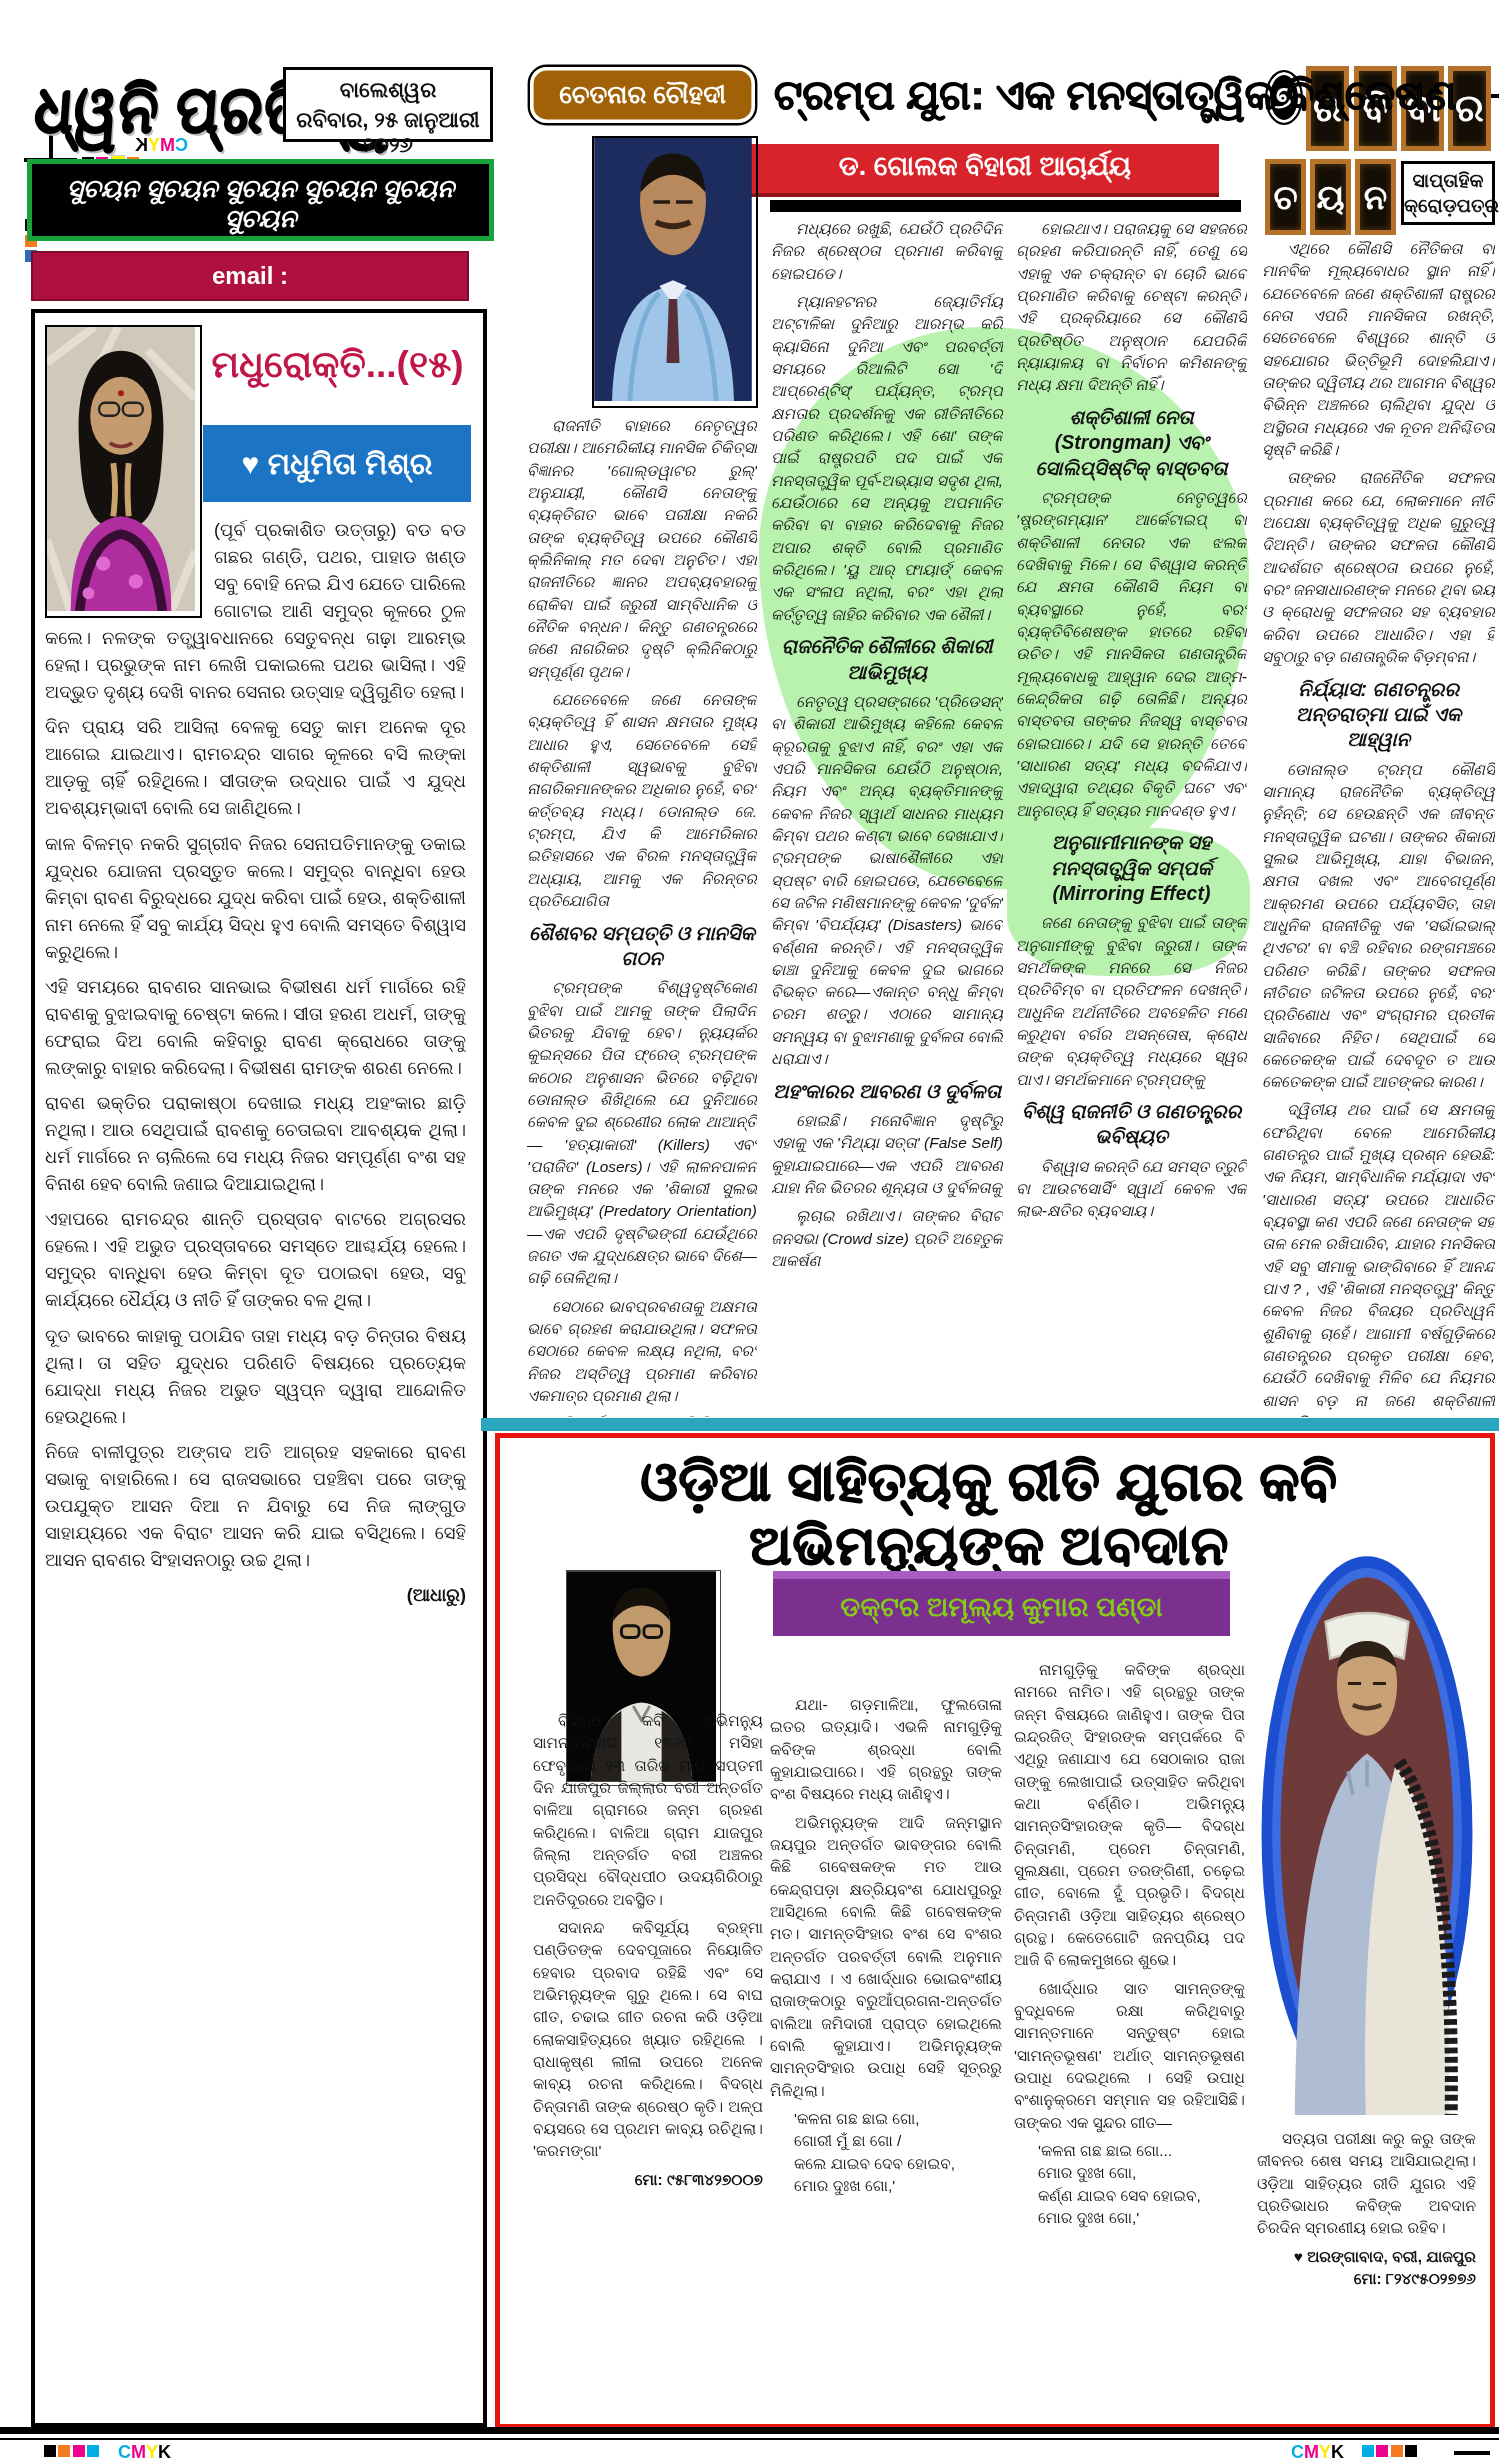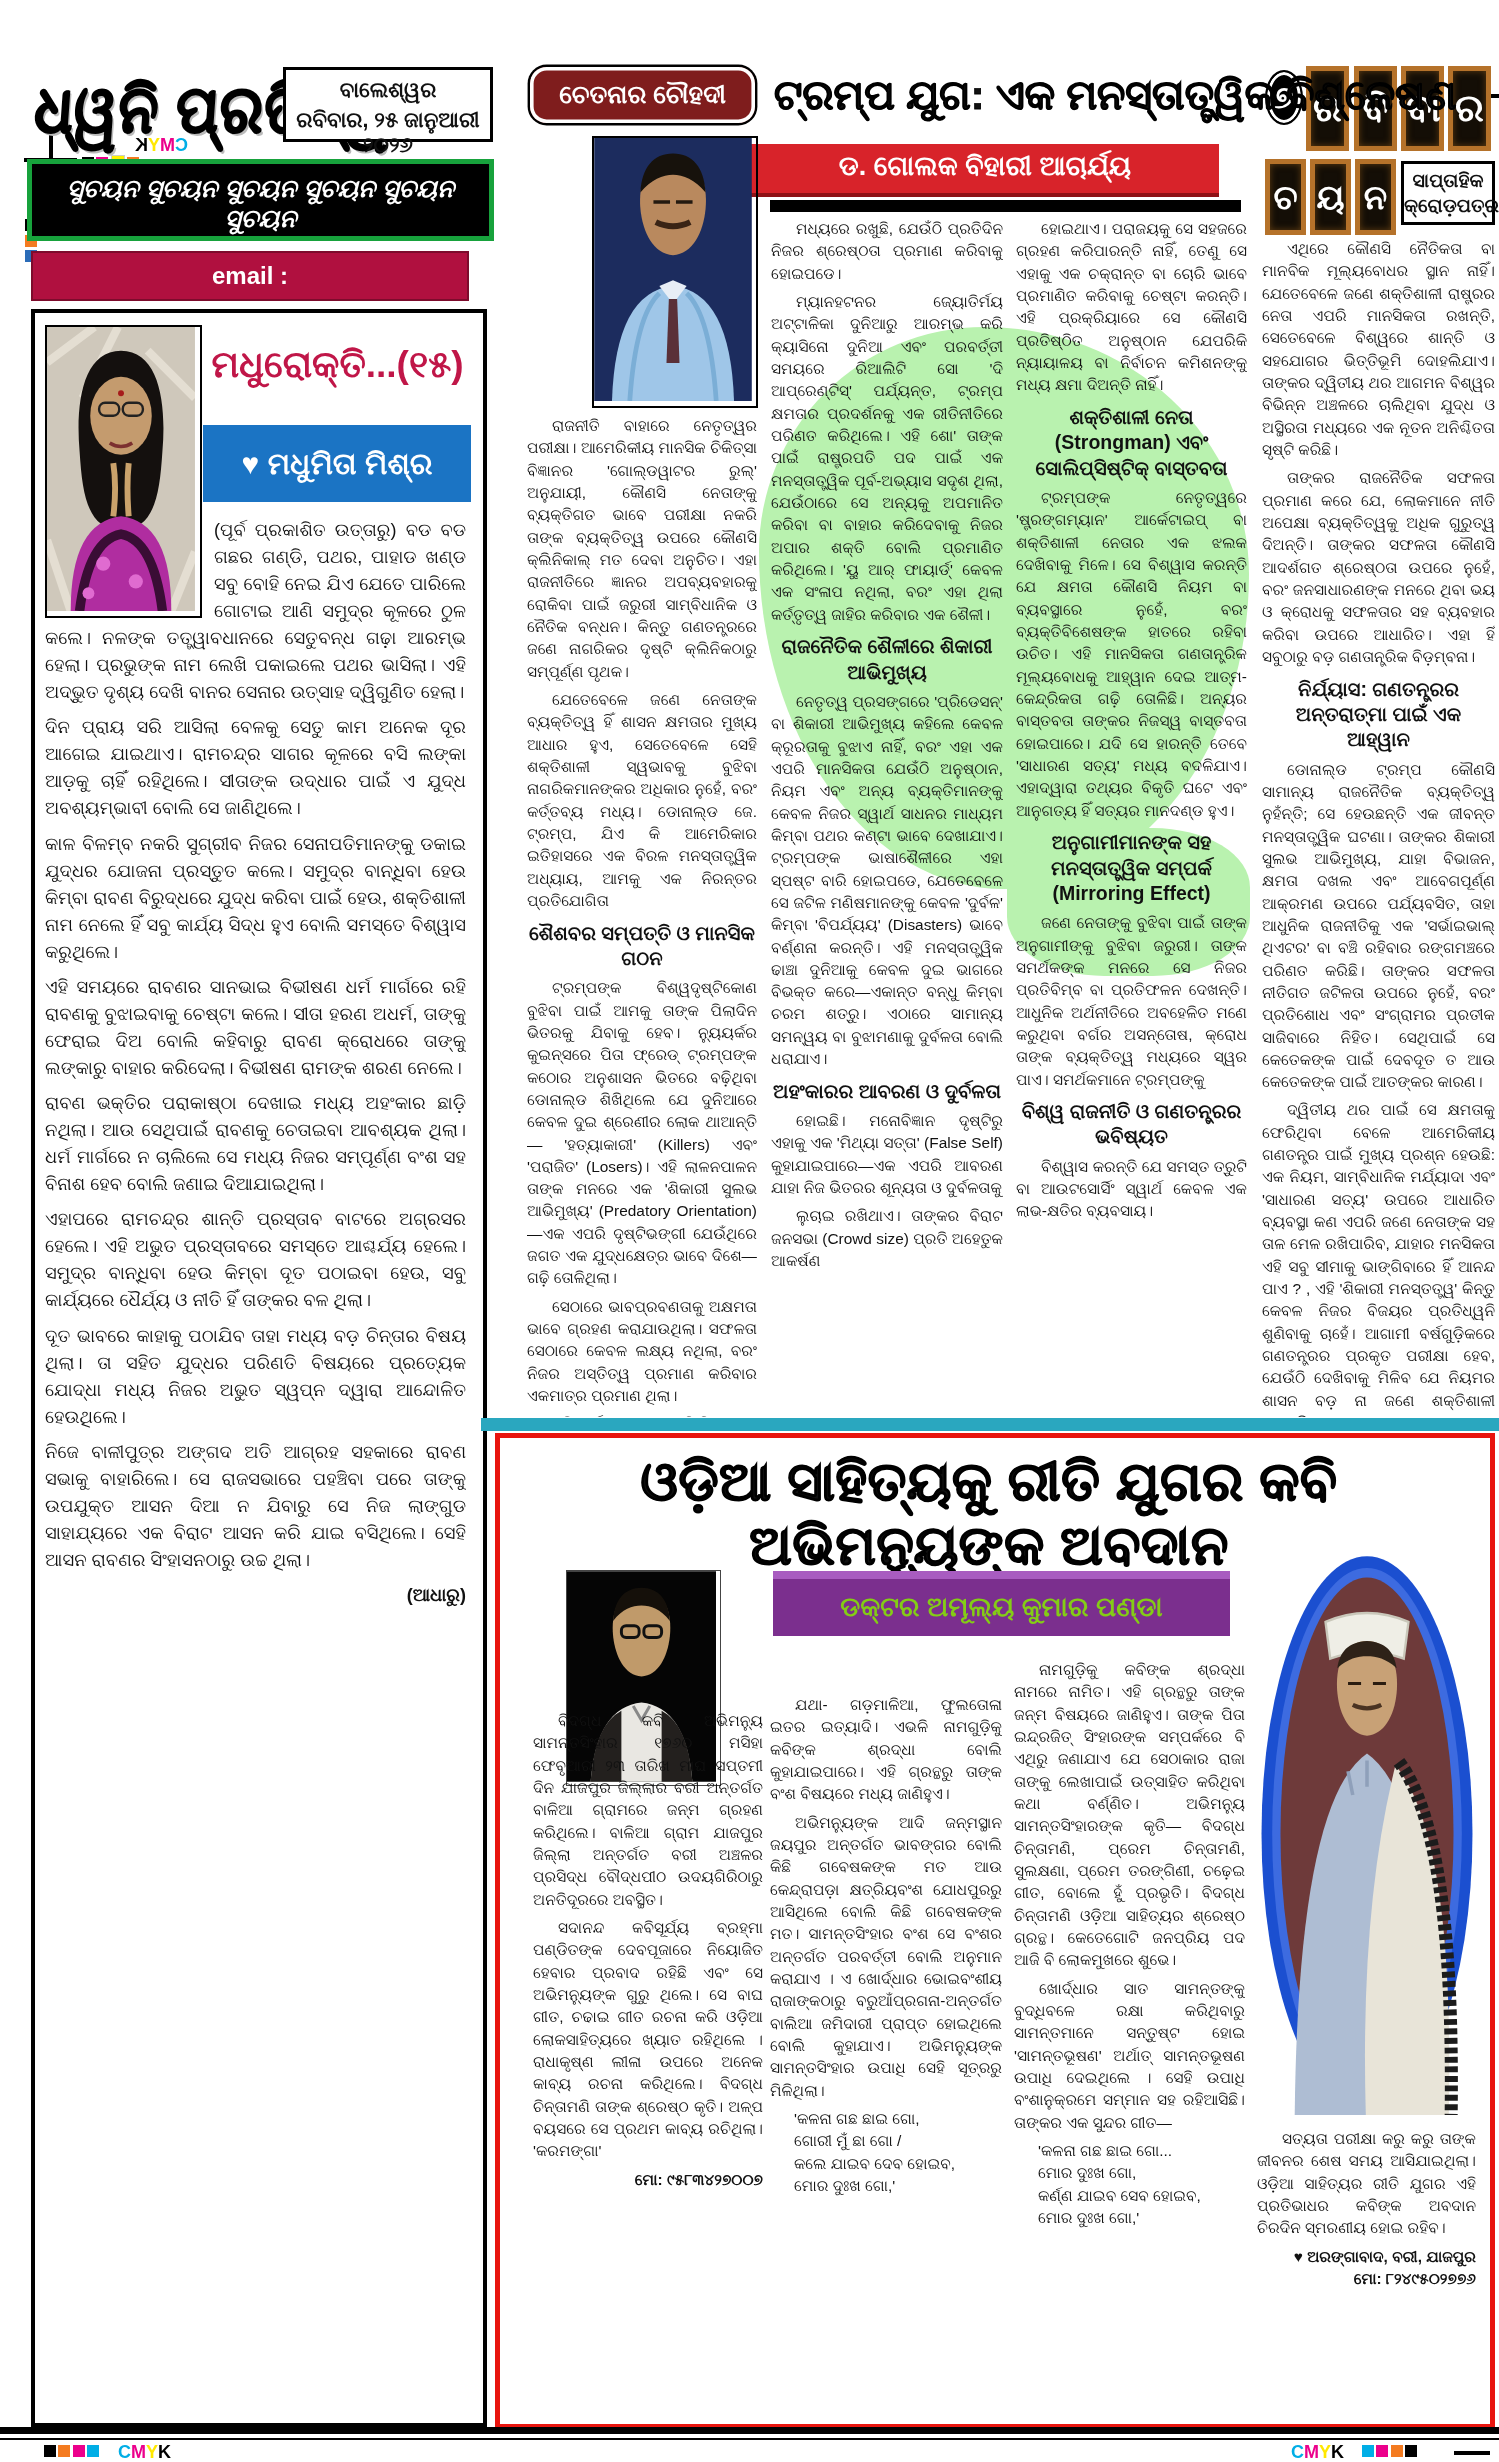--- a/index.html
+++ b/index.html
@@ -19,26 +19,26 @@
   .emailbar{background:#b0103f;border:2.4px solid #7d0b2c;color:#fff;text-align:center;font-weight:bold;font-size:24px;line-height:46px;}
   
   .leftbox{border:4.1px solid #000;background:#fff;}
   .ltitle{color:#c01648;font-weight:900;font-size:37px;text-align:center;}
   .bluebar{background:#1b74c4;color:#fff;font-weight:bold;font-size:30px;text-align:center;line-height:77px;}
   .lbody{font-size:18px;line-height:1.5;}
   .lbody p{margin:0 0 8.3px 0;}
   .spacer{float:left;width:169px;height:101px;}
   .tbc{text-align:right;font-weight:bold;}
   
-  .rubric{background:#7f1d1d;color:#fff;border-radius:16.6px;box-shadow:inset 0 0 0 3.6px #fff, 0 0 0 2.4px #000;text-align:center;font-size:25px;font-weight:bold;line-height:54px;}
+  .rubric{background:#a16207;color:#fff;border-radius:16.6px;box-shadow:inset 0 0 0 3.6px #fff, 0 0 0 2.4px #000;text-align:center;font-size:25px;font-weight:bold;line-height:54px;}
   .bigheadline{font-size:41px;font-weight:900;white-space:nowrap;-webkit-text-stroke:0.9px #000;}
   .redbyline{background:#d8232a;border-bottom:4.7px solid #8f1116;color:#fff;font-weight:900;font-size:27px;text-align:center;line-height:44px;}
   .blackbar{background:#000;}
   
-  .col{font-size:15.4px;line-height:1.45;overflow:hidden;z-index:3;}
+  .col{font-size:15.4px;line-height:1.45;overflow:hidden;z-index:3;font-style:italic;}
   .col p{margin:0 0 6px 0;text-indent:25px;}
   .col .h{font-weight:900;font-size:19.5px;text-align:center;text-indent:0;margin:8.3px 0 6px 0;line-height:1.3;}
   .blob{background:#b9f2af;z-index:1;}
   
   .tile{background:#140e06;border:5.3px solid #b5722a;color:#fff;text-align:center;font-weight:bold;box-shadow:inset 0 0 7.1px #5e3c12;}
   .oval7{background:#000;border:2.4px solid #000;border-radius:50%;box-shadow:inset 0 0 0 3px #fff;color:#fff;text-align:center;font-weight:bold;}
   .suppbox{border:3px solid #000;background:#fff;text-align:center;font-weight:bold;font-size:19px;line-height:1.35;padding-top:3.6px;}
   
   .tealbar{background:#2aa7bf;}
   .redbox{border:5.3px solid #e8140e;background:#fff;}

